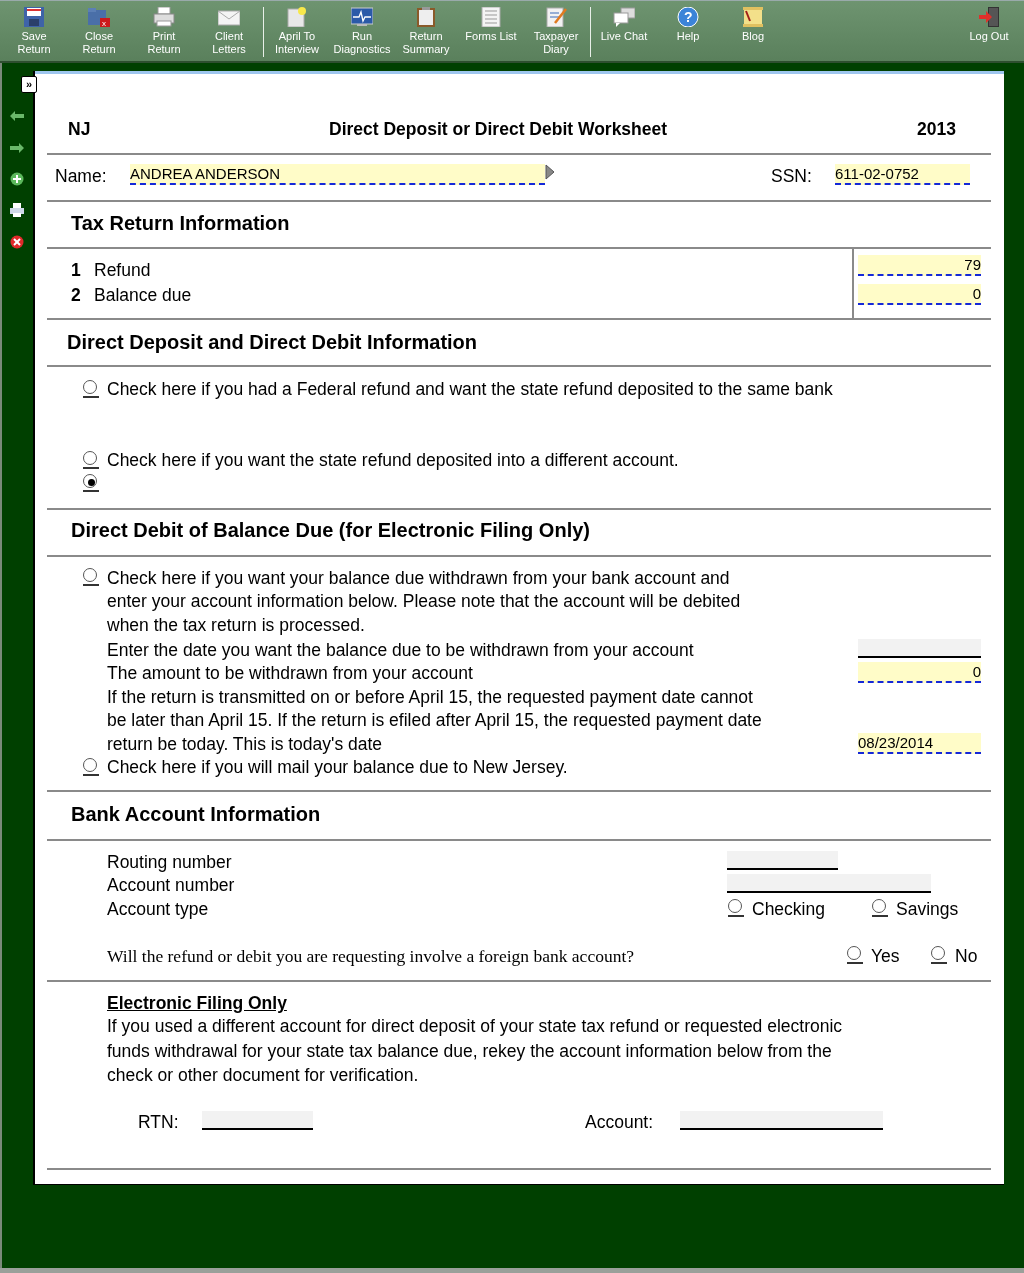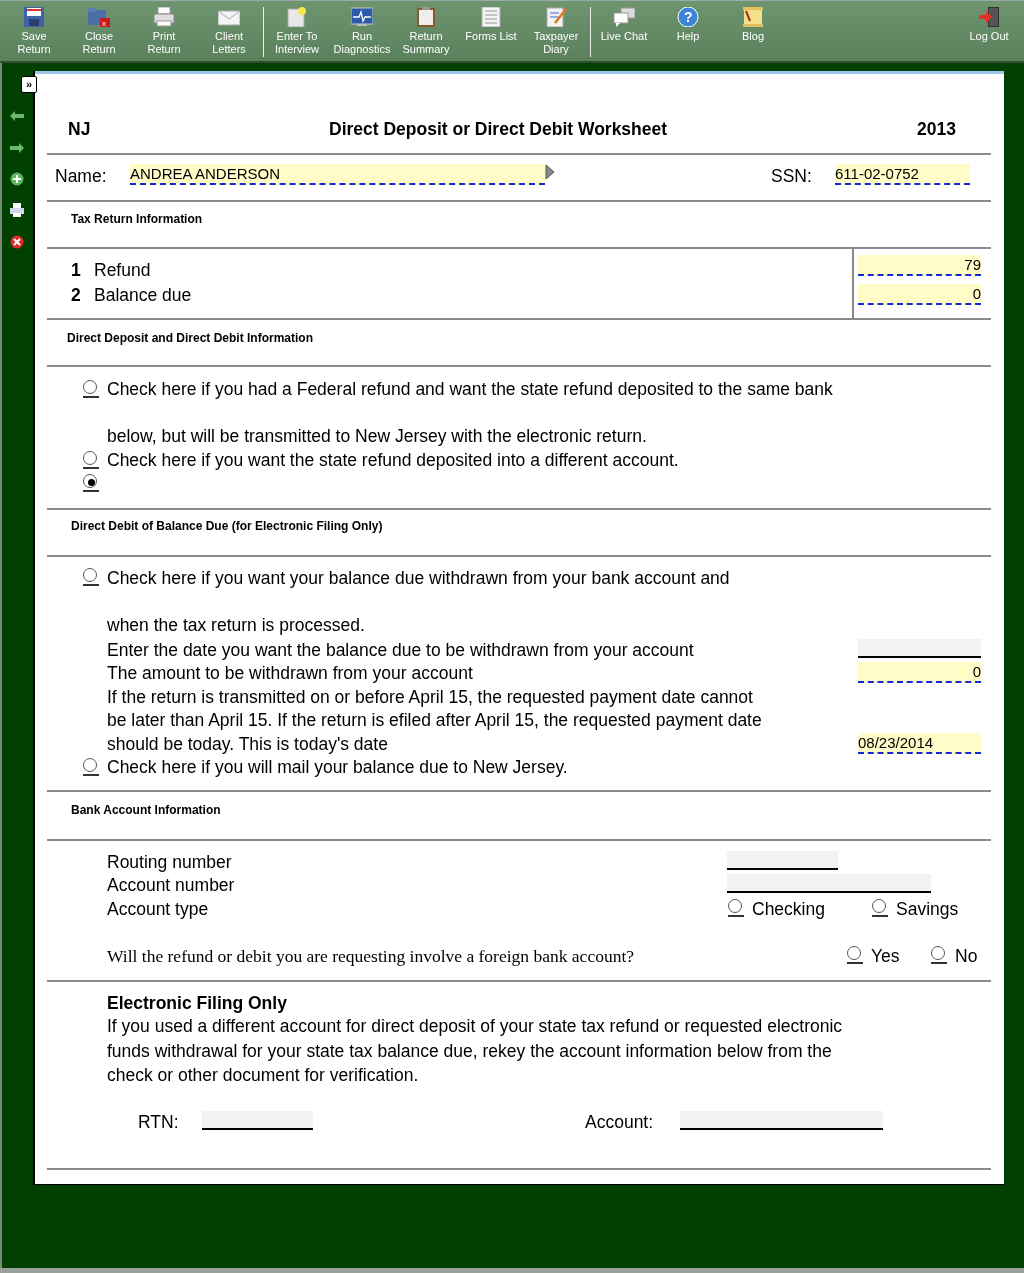--- a/index.html
+++ b/index.html
@@ -35,21 +35,21 @@
     position:absolute; left:33px; top:71px; width:971px; height:1114px;
     background:#fff; border-left:2px solid #000; border-bottom:1px solid #000;
     box-sizing:border-box;
   }
   .page-topline { position:absolute; left:0; top:0; width:100%; height:3px; background:#9ec6ee; }
   .abs { position:absolute; }
   .hline { position:absolute; height:2px; background:#8a8a8a; }
   .vline { position:absolute; width:2px; background:#8a8a8a; }
   .t { position:absolute; font-size:17.5px; white-space:nowrap; }
   .bold { font-weight:bold; }
-  .sec { position:absolute; font-size:12px; font-weight:bold; white-space:nowrap; }
+  .sec { position:absolute; font-size:20px; font-weight:bold; white-space:nowrap; }
   .field {
     position:absolute; background:#fffcc8; border-bottom:2px dashed #1428d8;
     font-size:15px; line-height:19px; height:19px; box-sizing:content-box; white-space:nowrap; overflow:hidden;
   }
   .field.right { text-align:right; }
   .blank {
     position:absolute; background:#f2f2f2; border-bottom:2px solid #000; height:17px;
   }
   .radio {
     position:absolute; width:15px; height:18px;
@@ -113,21 +113,21 @@
     <span>Letters</span>
   </div>
   <div class="tb-sep" style="left:263px;"></div>
   <div class="tb-btn" style="left:270px;width:54px;">
     <span class="ico">
       <svg width="22" height="20">
           <rect x="2" y="2" width="16" height="18" fill="#e8e8e8" stroke="#aaa"></rect>
           <circle cx="16" cy="4" r="4" fill="#f7e84a"></circle>
         </svg>
     </span>
-    <span>Enter To</span><br>
+    <span>April To</span><br>
     <span>Interview</span>
   </div>
   <div class="tb-btn" style="left:332px;width:60px;">
     <span class="ico">
       <svg width="22" height="20">
           <rect x="0" y="1" width="22" height="16" fill="#2b5aa8" stroke="#ccc"></rect>
           <polyline points="2,10 8,10 10,5 12,14 14,10 20,10" fill="none" stroke="#fff" stroke-width="1.3"></polyline>
           <rect x="6" y="17" width="10" height="2" fill="#bbb"></rect>
         </svg>
     </span>
@@ -287,21 +287,20 @@
   <div class="hline" style="left:12px;top:247px;width:944px;"></div>
 
   <div class="sec" style="left:32px;top:260px;">Direct Deposit and Direct Debit Information</div>
   <div class="hline" style="left:12px;top:294px;width:944px;"></div>
 
   <div class="radio" style="left:48px;top:309px;">
       <span class="circ"></span>
       <span class="ul"></span>
     </div>
   <div class="t" style="left:72px;top:308px;">Check here if you had a Federal refund and want the state refund deposited to the same bank</div>
-  <div class="t" style="left:72px;top:355px;">below,  but will be transmitted to New Jersey with the electronic return.</div>
   <div class="radio" style="left:48px;top:380px;">
       <span class="circ"></span>
       <span class="ul"></span>
     </div>
   <div class="t" style="left:72px;top:379px;">Check here if you want the state refund deposited into a different account.</div>
   <div class="radio" style="left:48px;top:403px;">
       <span class="circ">
         <span class="dot"></span>
       </span>
       <span class="ul"></span>
@@ -309,28 +308,29 @@
   <div class="hline" style="left:12px;top:437px;width:944px;"></div>
 
   <div class="sec" style="left:36px;top:448px;">Direct Debit of Balance Due  (for Electronic Filing Only)</div>
   <div class="hline" style="left:12px;top:484px;width:944px;"></div>
 
   <div class="radio" style="left:48px;top:497px;">
       <span class="circ"></span>
       <span class="ul"></span>
     </div>
   <div class="t" style="left:72px;top:497px;">Check here if you want your balance due withdrawn from your bank account and</div>
+  <div class="t" style="left:72px;top:520px;">enter your account information below.   Please note that the account will be debited</div>
   <div class="t" style="left:72px;top:544px;">when the tax return is processed.</div>
   <div class="t" style="left:72px;top:569px;">Enter the date you want the balance due to be withdrawn from your account</div>
   <div class="blank" style="left:823px;top:568px;width:123px;"></div>
   <div class="t" style="left:72px;top:592px;">The amount to be withdrawn from your account</div>
   <div class="field right" style="left:823px;top:591px;width:123px;">0</div>
   <div class="t" style="left:72px;top:616px;">If the return is transmitted on or before April 15,  the requested payment date cannot</div>
   <div class="t" style="left:72px;top:639px;">be later than April 15.   If the return is efiled after April 15,  the requested payment date</div>
-  <div class="t" style="left:72px;top:663px;">should be today.   This is today's date</div>
+  <div class="t" style="left:72px;top:663px;">return be today.   This is today's date</div>
   <div class="field" style="left:823px;top:662px;width:123px;">08/23/2014</div>
   <div class="radio" style="left:48px;top:687px;">
       <span class="circ"></span>
       <span class="ul"></span>
     </div>
   <div class="t" style="left:72px;top:686px;">Check here if you will mail your balance due to New Jersey.</div>
   <div class="hline" style="left:12px;top:719px;width:944px;"></div>
 
   <div class="sec" style="left:36px;top:732px;">Bank Account Information</div>
   <div class="hline" style="left:12px;top:768px;width:944px;"></div>
@@ -357,21 +357,21 @@
       <span class="ul"></span>
     </div>
   <div class="t" style="left:836px;top:875px;">Yes</div>
   <div class="radio" style="left:896px;top:875px;">
       <span class="circ"></span>
       <span class="ul"></span>
     </div>
   <div class="t" style="left:920px;top:875px;">No</div>
   <div class="hline" style="left:12px;top:909px;width:944px;"></div>
 
-  <div class="t bold" style="left:72px;top:922px;">Electronic Filing Only</div>
+  <div class="t bold" style="left:72px;top:922px;text-decoration:underline;">Electronic Filing Only</div>
   <div class="t" style="left:72px;top:945px;">If you used a different account for direct deposit of your state tax refund or requested electronic</div>
   <div class="t" style="left:72px;top:970px;">funds withdrawal for your state tax balance due,  rekey the account information below from the</div>
   <div class="t" style="left:72px;top:994px;">check or other document for verification.</div>
 
   <div class="t" style="left:103px;top:1041px;">RTN:</div>
   <div class="blank" style="left:167px;top:1040px;width:111px;"></div>
   <div class="t" style="left:550px;top:1041px;">Account:</div>
   <div class="blank" style="left:645px;top:1040px;width:203px;"></div>
 
   <div class="hline" style="left:12px;top:1097px;width:944px;"></div>

